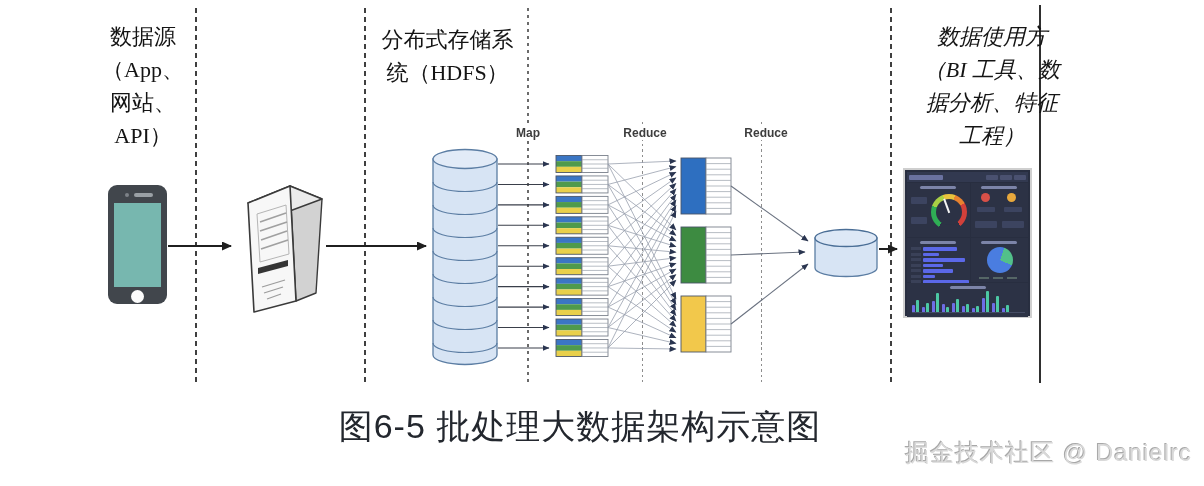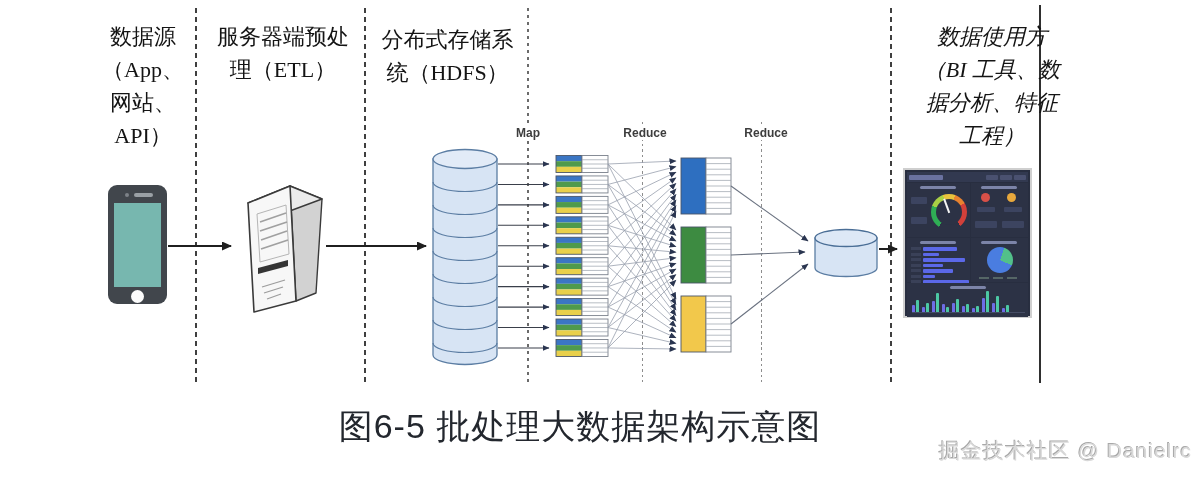--- a/index.html
+++ b/index.html
@@ -32,21 +32,21 @@
   .phone{position:absolute;left:108px;top:185px;width:59px;height:119px;
          background:#41464c;border-radius:9px;}
   .phone-screen{position:absolute;left:6px;top:18px;width:47px;height:84px;background:#77b7af;}
   .phone-cam{position:absolute;left:17px;top:8px;width:4px;height:4px;border-radius:50%;background:#7d8288;}
   .phone-speaker{position:absolute;left:26px;top:8px;width:19px;height:4px;border-radius:2px;background:#9aa0a5;}
   .phone-home{position:absolute;left:23px;top:105px;width:13px;height:13px;border-radius:50%;background:#fbfbfb;}
 
   
   .caption{position:absolute;left:160px;top:404px;width:840px;text-align:center;
            font-size:34px;font-weight:500;color:#23272e;letter-spacing:1px;}
-  .watermark{position:absolute;right:12px;top:437px;font-size:21px;color:#d9d9d9;
+  .watermark{position:absolute;right:12px;top:437px;font-size:24px;color:#d9d9d9;
              text-shadow:-1px -1px 0 #a8a8a8, 1px 1px 0 #ffffff;letter-spacing:1px;}
 
   
   #flow-svg{position:absolute;left:0;top:0;pointer-events:none;}
 
   
   .db{position:absolute;left:903px;top:168px;width:129px;height:150px;
       background:#282e40;border:2px solid #cfcfcf;box-sizing:border-box;padding:2px;}
   .db .db-head{height:10px;background:#323950;display:flex;align-items:center;gap:2px;padding:0 2px;box-sizing:border-box;}
   .db .chip{background:#6a72a0;height:5px;border-radius:1px;}
@@ -303,21 +303,20 @@
         <line x1="731" y1="255" x2="805" y2="252" stroke="#6a7280" stroke-width="1.1" marker-end="url(#ah-s)"></line>
         <line x1="731" y1="324" x2="808" y2="264" stroke="#6a7280" stroke-width="1.1" marker-end="url(#ah-s)"></line>
       </g>
   </svg>
 
   <div class="stage-label" style="left:528px;top:126px;">Map</div>
   <div class="stage-label" style="left:645px;top:126px;">Reduce</div>
   <div class="stage-label" style="left:766px;top:126px;">Reduce</div>
 
   <div class="col-header h1">数据源<br>（App、<br>网站、<br>API）</div>
-  <div class="col-header h2">服务器端预处<br>理（ETL）</div>
   <div class="col-header h3">分布式存储系<br>统（HDFS）</div>
   <div class="col-header h5">数据使用方<br>（BI 工具、数<br>据分析、特征<br>工程）</div>
 
   <div class="phone">
     <div class="phone-cam"></div>
     <div class="phone-speaker"></div>
     <div class="phone-screen" style="background: rgb(119, 183, 175);"></div>
     <div class="phone-home"></div>
   </div>
 

